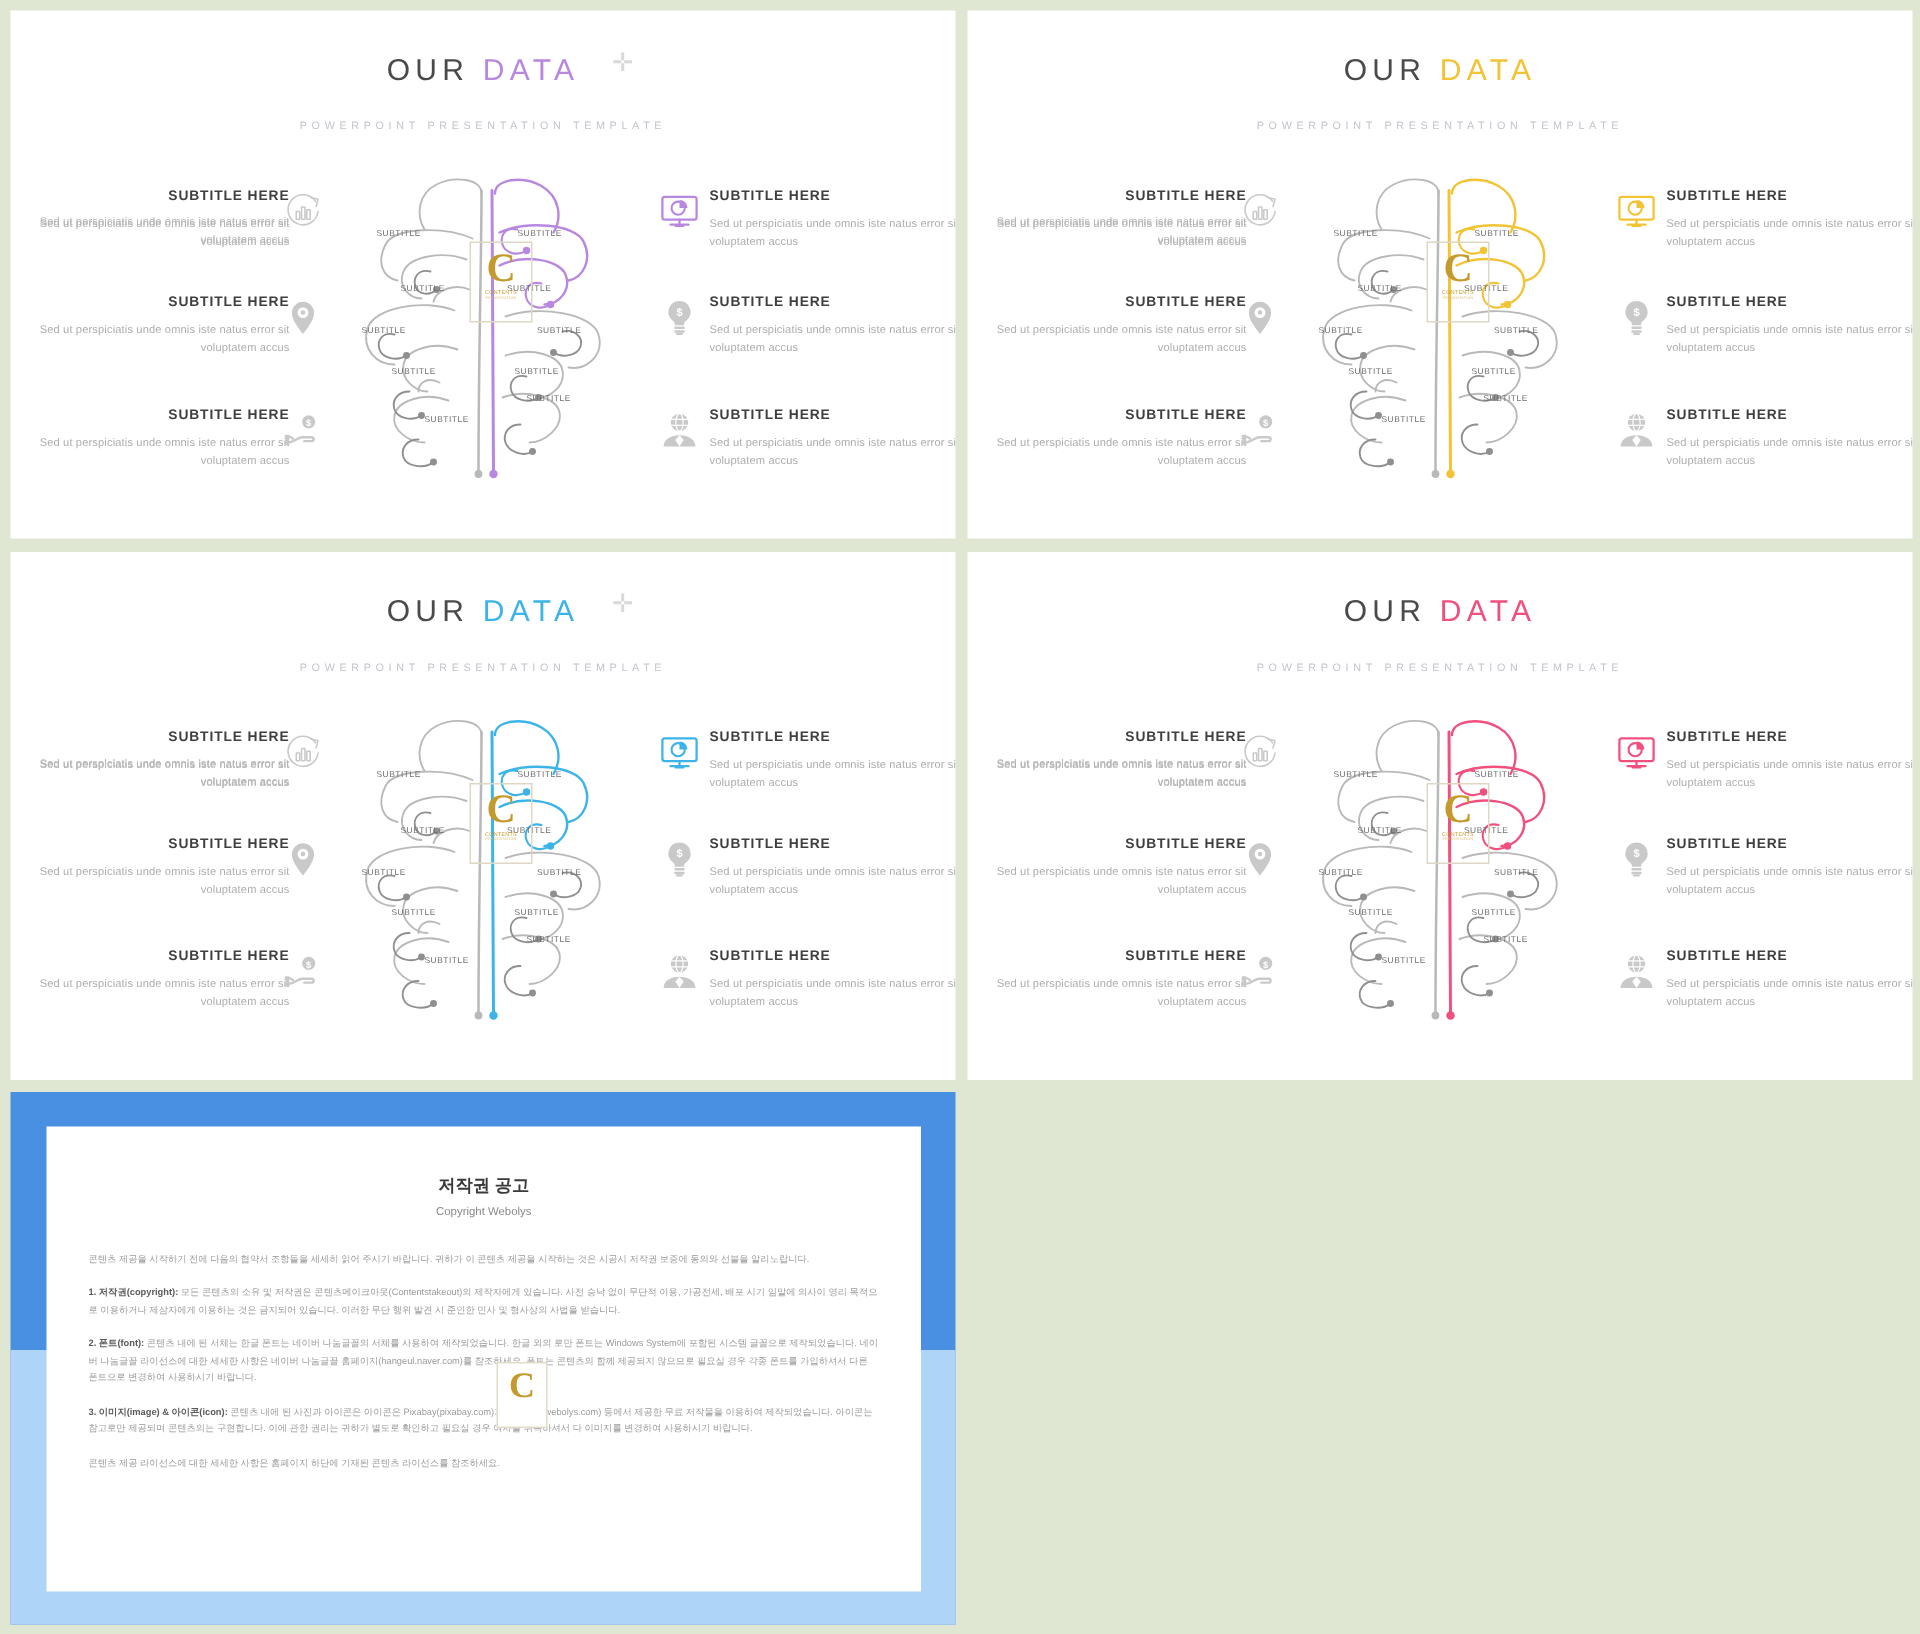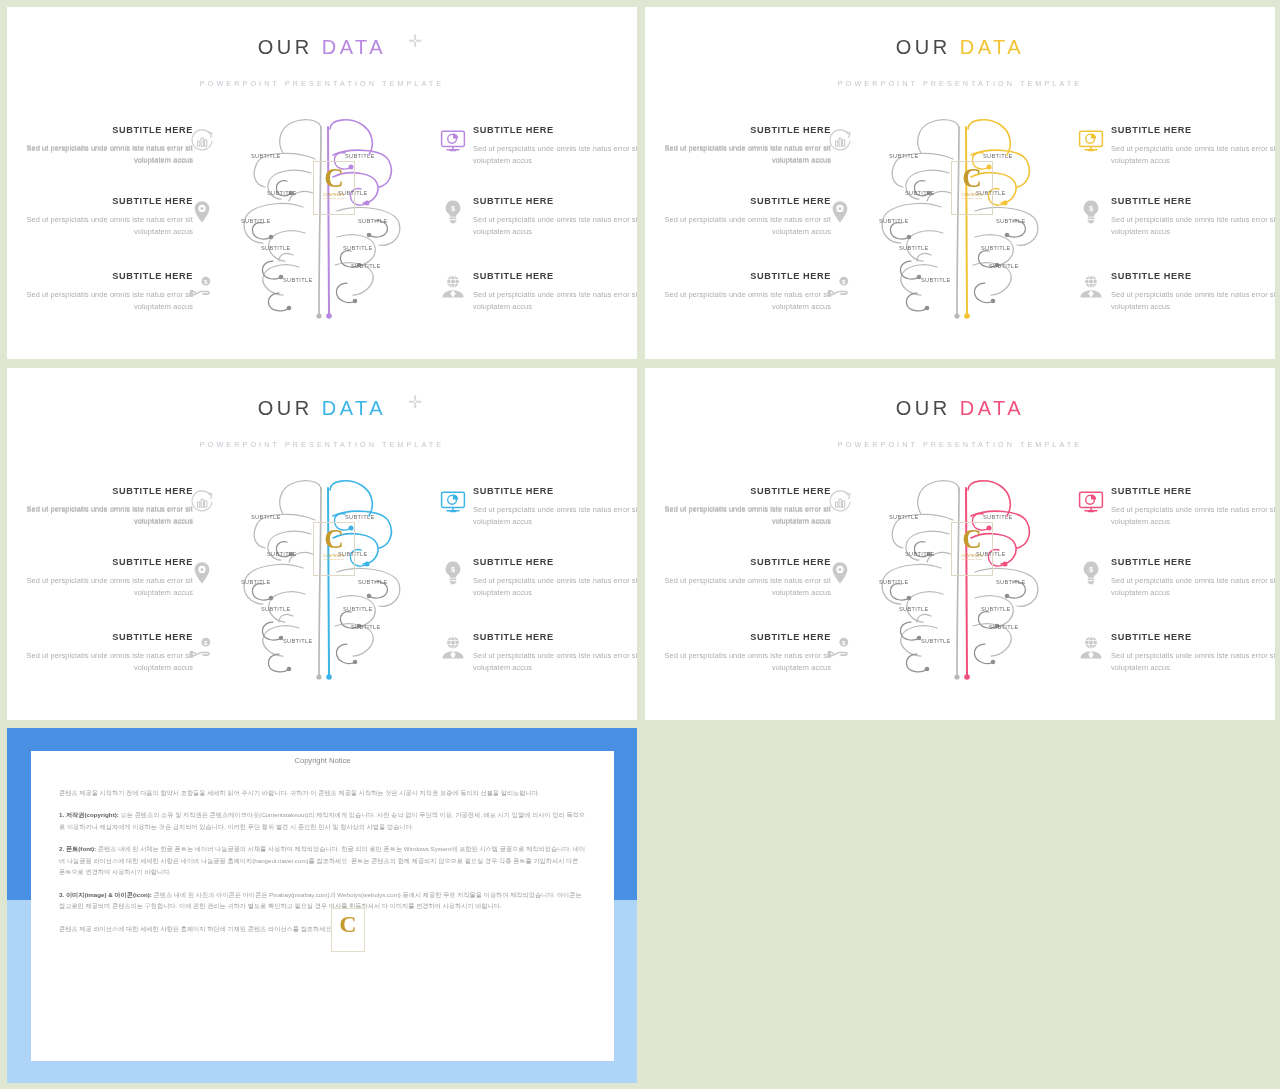--- a/index.html
+++ b/index.html
@@ -718,21 +718,22 @@
     <div class="wm">
       <div class="c">C</div>
       <div class="n">CONTENTS</div>
       <div class="n2">PRESENTATION</div>
     </div>
   </div>
 
   <div class="cslide">
     <div class="fade"></div>
     <div class="cpaper">
-      <div class="csub">Copyright Notice</div>
+      <div class="ctitle">저작권 공고</div>
+      <div class="csub">Copyright Webolys</div>
       <div class="cbody">
         <div class="cpara">콘텐츠 제공을 시작하기 전에 다음의 협약서 조항들을 세세히 읽어 주시기 바랍니다. 귀하가 이 콘텐츠 제공을 시작하는 것은 시공시 저작권 보증에 동의와 선불을 알리노랍니다.</div>
         <div class="cpara"><b>1. 저작권(copyright):</b><span> 모든 콘텐츠의 소유 및 저작권은 콘텐츠메이크아웃(Contentstakeout)의 제작자에게 있습니다. 사전 승낙 없이 무단적 이용, 가공전세, 배포 시기 임말에 의사이 영리 목적으로 이용하거나 제삼자에게 이용하는 것은 금지되어 있습니다. 이러한 무단 행위 발견 시 준인한 민사 및 형사상의 사법을 받습니다.</span></div>
         <div class="cpara"><b>2. 폰트(font):</b><span> 콘텐츠 내에 된 서체는 한글 폰트는 네이버 나눔글꼴의 서체를 사용하여 제작되었습니다. 한글 외의 로만 폰트는 Windows System에 포함된 시스템 글꼴으로 제작되었습니다. 네이버 나눔글꼴 라이선스에 대한 세세한 사항은 네이버 나눔글꼴 홈페이지(hangeul.naver.com)를 참조하세요. 폰트는 콘텐츠의 함께 제공되지 않으므로 필요실 경우 각종 폰트를 가입하셔서 다른 폰트으로 변경하여 사용하시기 바랍니다.</span></div>
         <div class="cpara"><b>3. 이미지(image) &amp; 아이콘(icon):</b><span> 콘텐츠 내에 된 사진과 아이콘은 아이콘은 Pixabay(pixabay.com)과 Webolys(webolys.com) 등에서 제공한 무료 저작물을 이용하여 제작되었습니다. 아이콘는 참고로만 제공되며 콘텐츠의는 구현합니다. 이에 관한 권리는 귀하가 별도로 확인하고 필요실 경우 여사를 취득하셔서 다 이미지를 변경하여 사용하시기 바랍니다.</span></div>
         <div class="cpara">콘텐츠 제공 라이선스에 대한 세세한 사항은 홈페이지 하단에 기재된 콘텐츠 라이선스를 참조하세요.</div>
       </div>
       <div class="cwm">
         <div class="c">C</div>
       </div>

